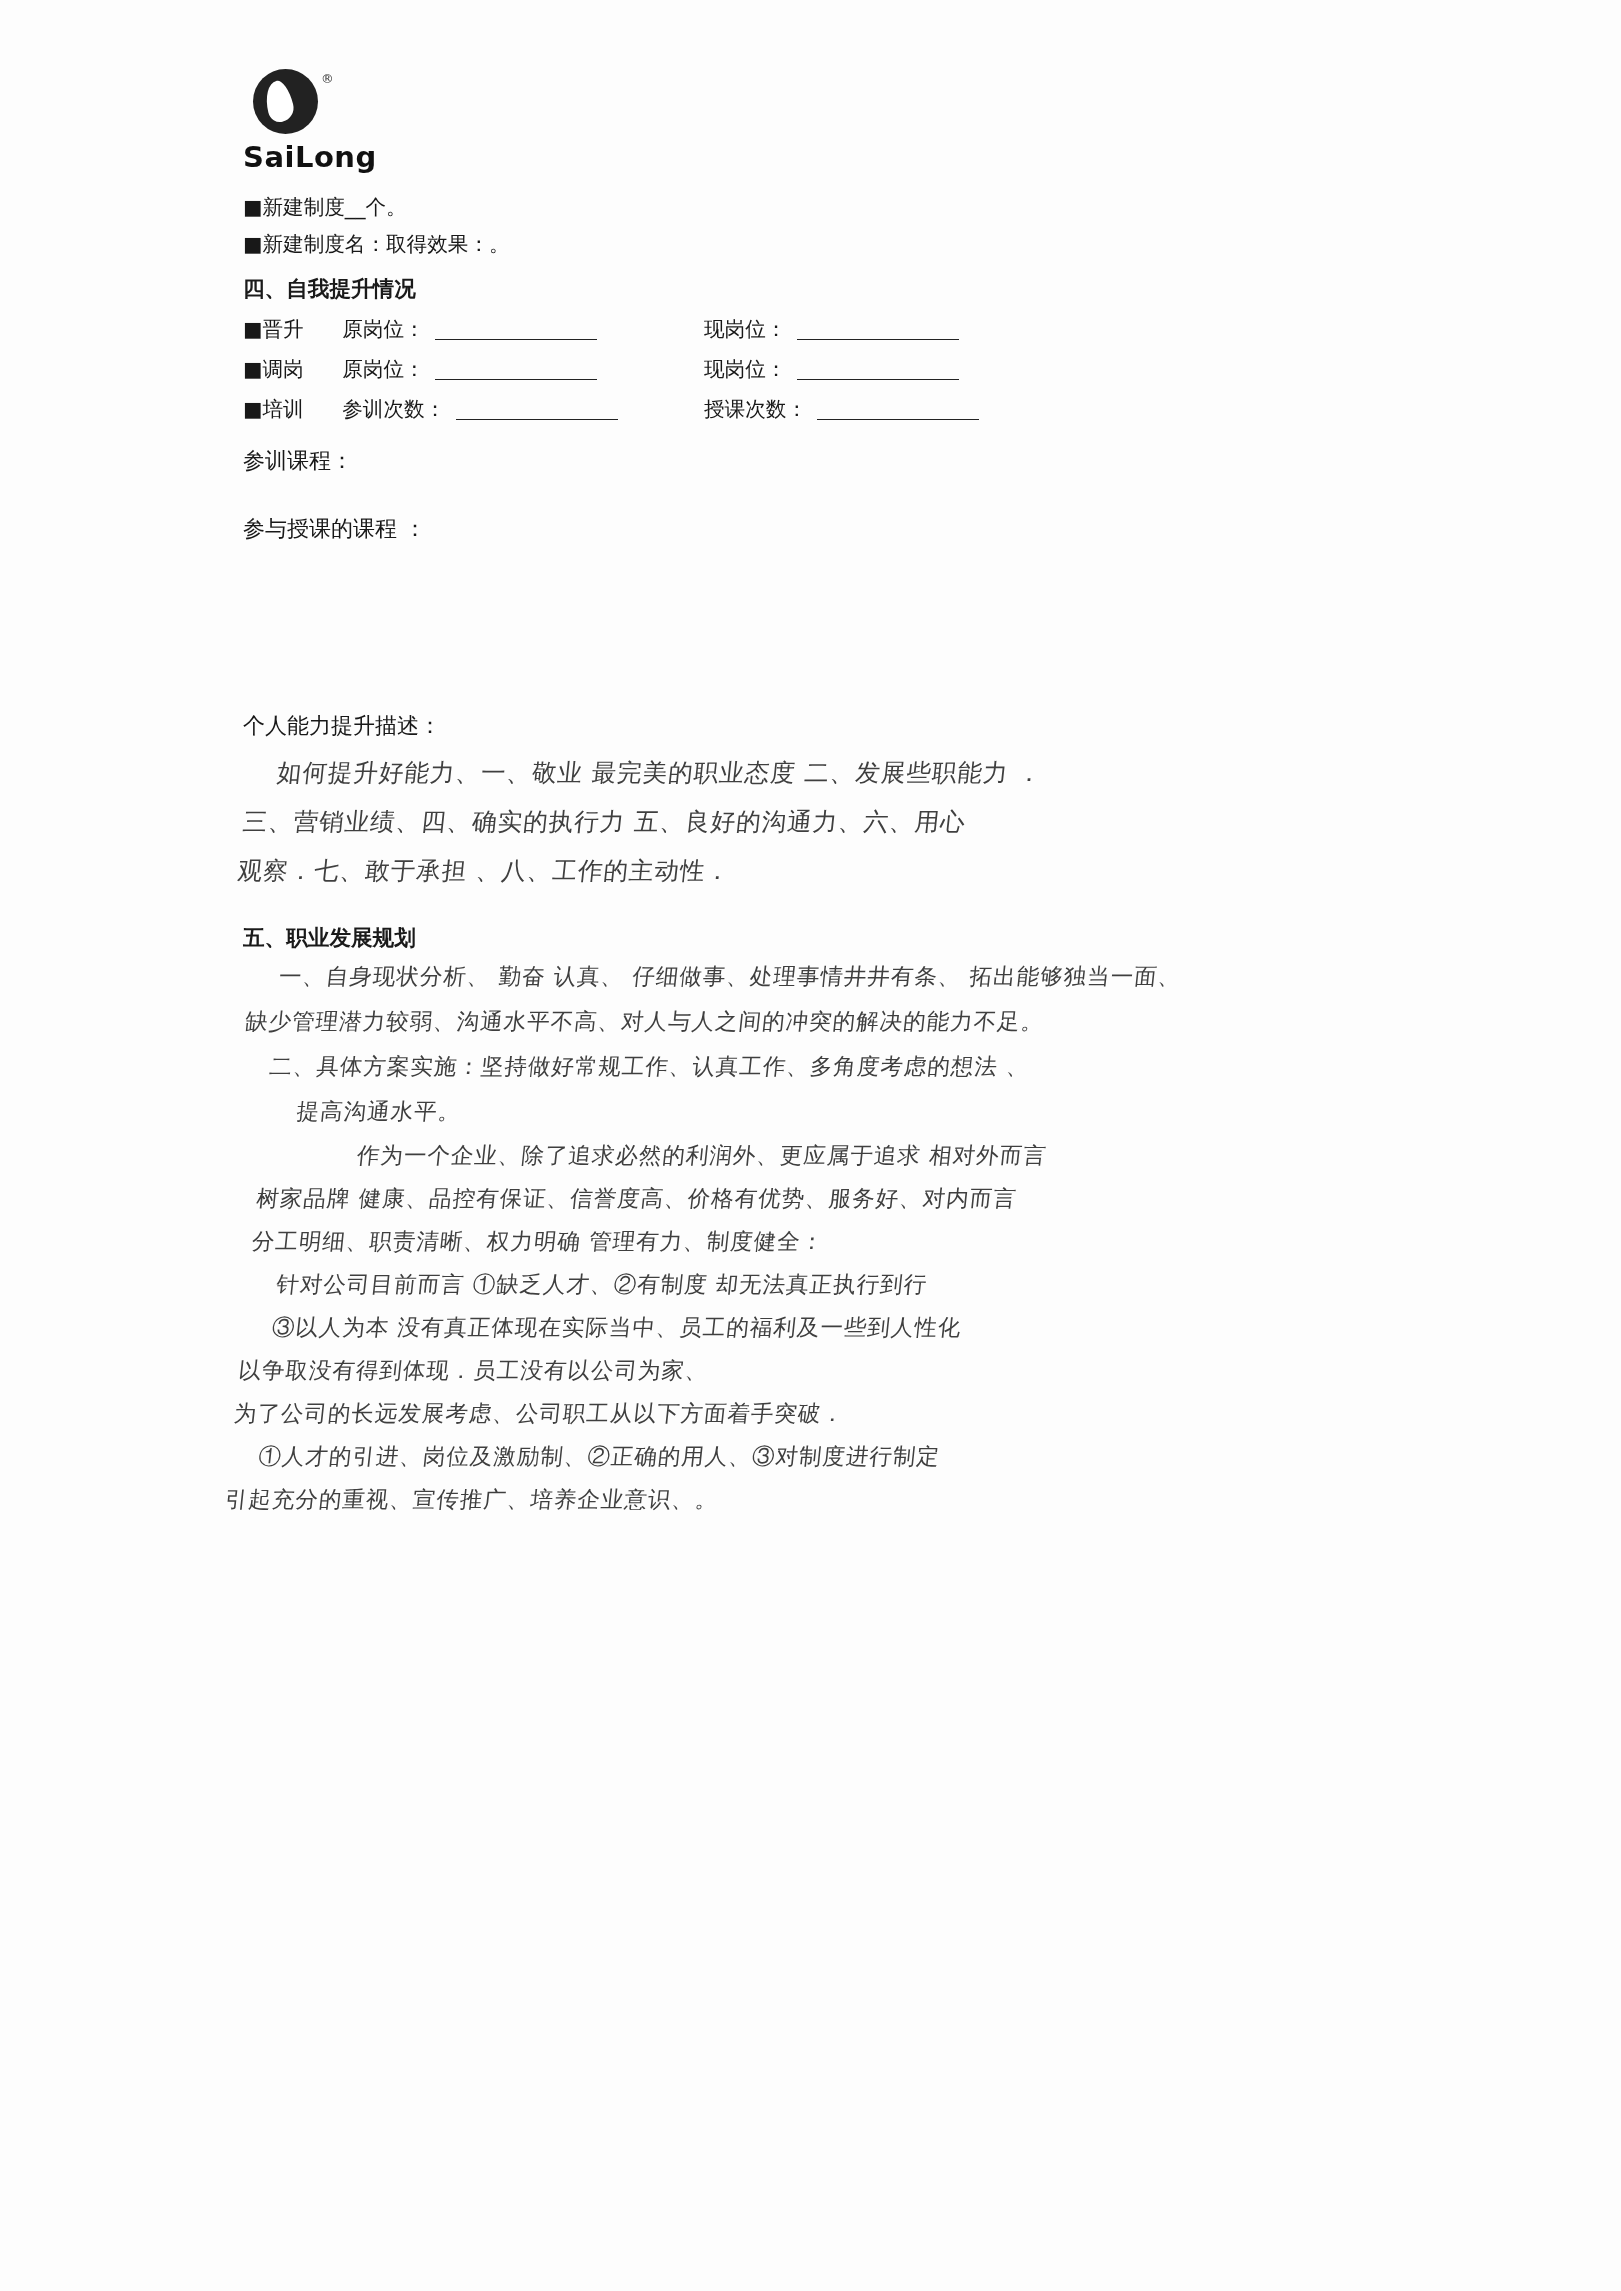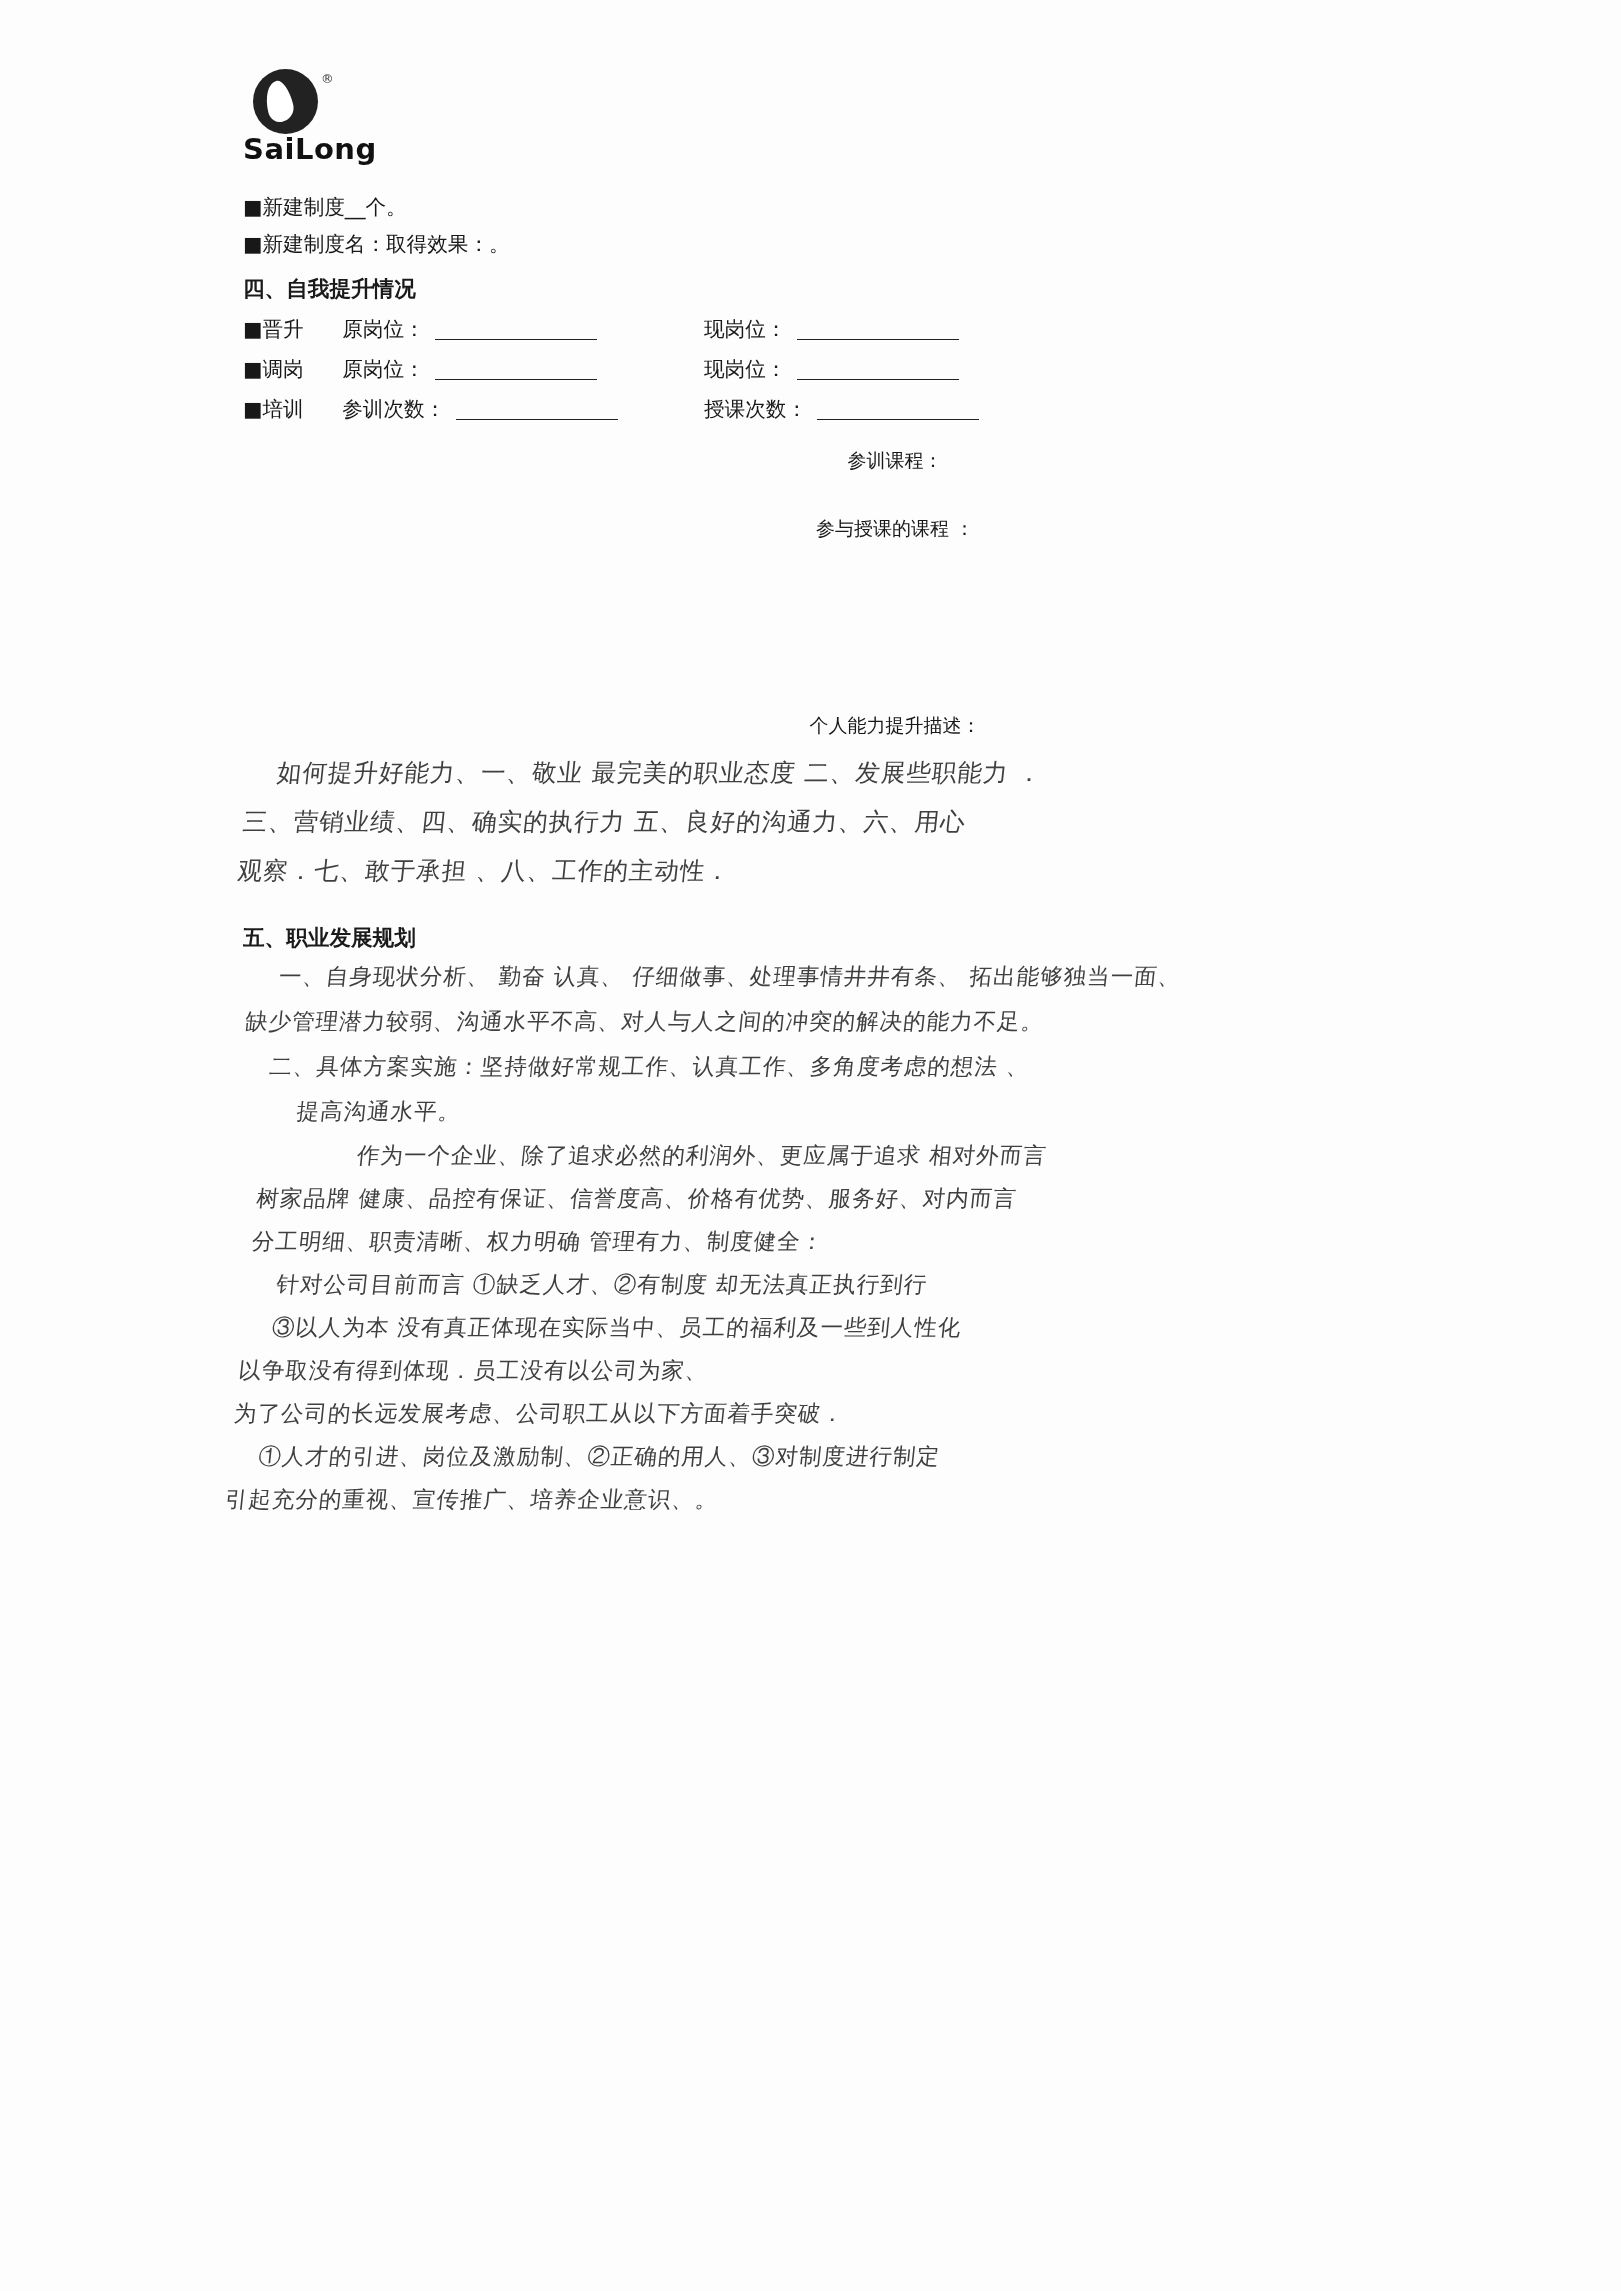--- a/index.html
+++ b/index.html
@@ -60,21 +60,21 @@
   .logo-r {
     position: absolute;
     left: 78px;
     top: 2px;
     font-size: 12.7px;
     color: #333;
   }
   .logo-text {
     position: absolute;
     left: 0;
-    top: 63px;
+    top: 71px;
     font-size: 29px;
     font-weight: bold;
     letter-spacing: 0.5px;
     color: #111;
     font-family: "DejaVu Sans", sans-serif;
   }
 
   
   .typed {
     font-family: "DejaVu Sans", sans-serif;
@@ -101,22 +101,21 @@
   }
   .row2 {
     display: flex;
     margin: 7px 0;
   }
   .row2 > .col-l { width: 461px; }
   .row2 > .col-r { flex: 1; }
 
   .plain-label {
     margin-top: 17.6px;
-    font-size: 19px;
-    text-align: center;
+    font-size: 22px;
   }
   .plain-label.gap-lg { }
 
   
   .hand {
     font-family: "DejaVu Serif", serif;
     color: #2b2b2b;
     font-size: 24.5px;
     line-height: 49px;
     letter-spacing: 1px;

